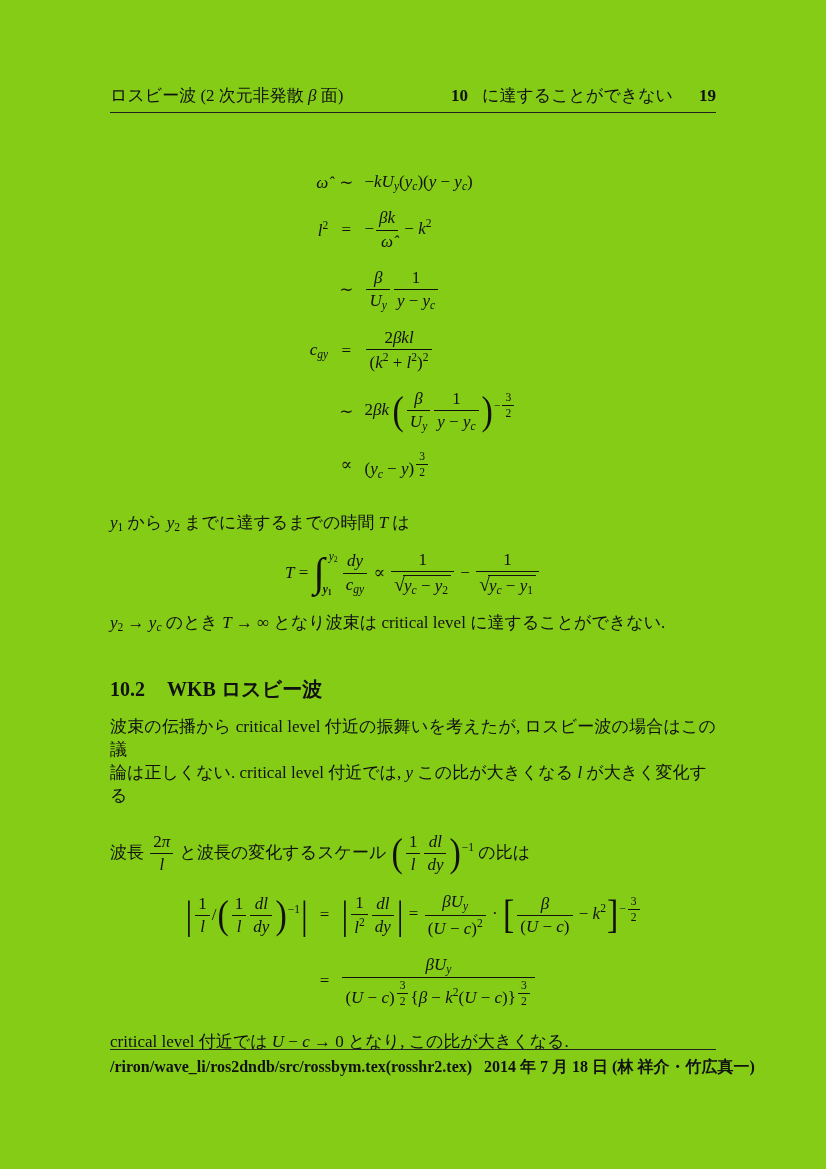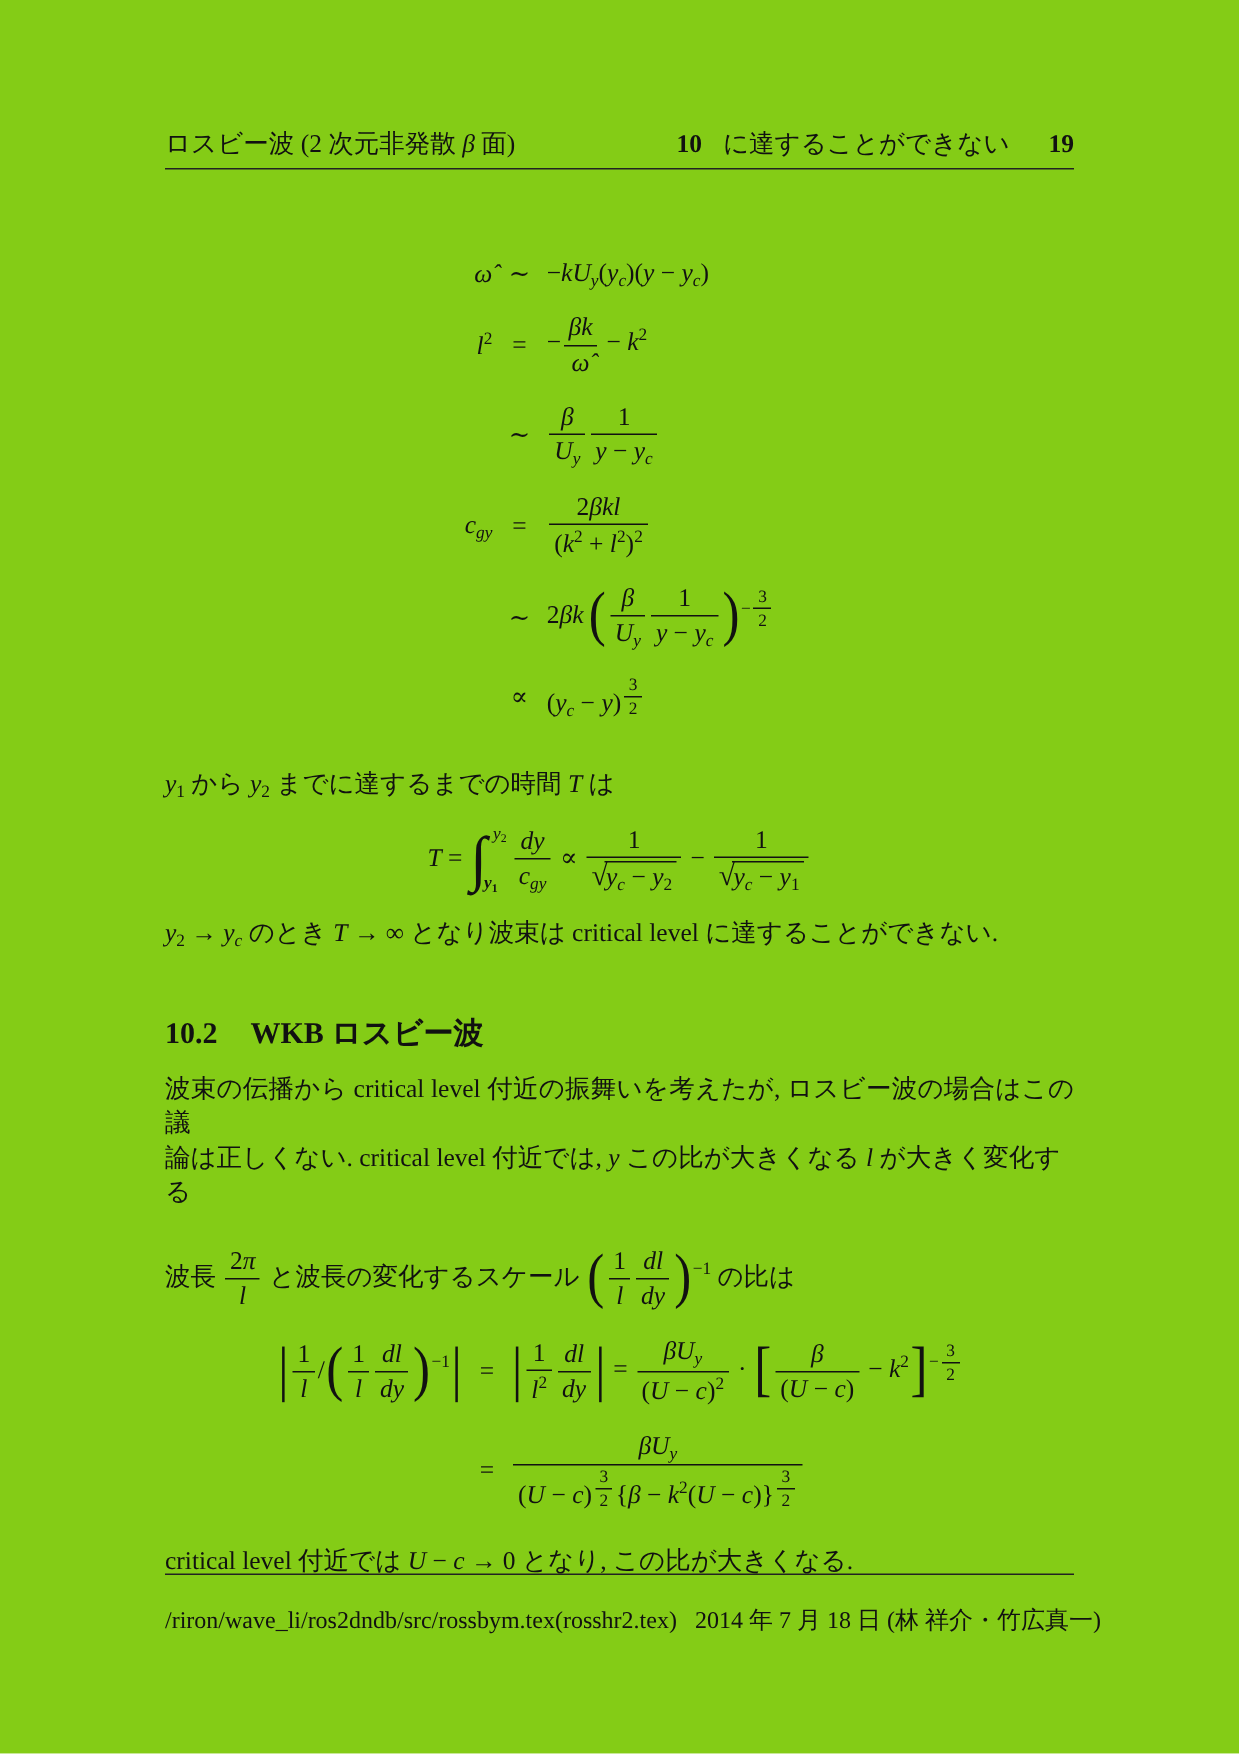--- a/index.html
+++ b/index.html
@@ -50,21 +50,21 @@
   .eq1{margin-top:52px;}
   .section-heading{margin-top:36px;font-size:20px;font-weight:bold;display:flex;align-items:baseline;}
   .sec-num{margin-right:22px;}
   .para{margin-top:12px;}
   .para-line{line-height:23px;text-align:justify;text-align-last:justify;}
   .para-line:last-child{text-align:left;text-align-last:left;}
   .wavelength-line{margin-top:24px;line-height:1.2;font-family:Liberation Serif, serif;}
   .eq-ratio{margin-top:8px;}
   .final-line{margin-top:14px;}
   
-  .footer{position:absolute;left:110px;right:110px;top:1049px;border-top:1.5px solid #222;padding-top:20px;font-size:16px;white-space:nowrap;}
+  .footer{position:absolute;left:110px;right:110px;top:1049px;border-top:1.5px solid #222;padding-top:7px;font-size:16px;white-space:nowrap;font-weight:bold;}
   .footer .sep{display:inline-block;width:12px;}
 </style>
 </head>
 <body>
 
 <div class="page">
   <div class="content">
 
     <div class="running-header">
       <span class="hdr-left"><span class="mr">ロスビー波 (2 次元非発散 </span><span class="mi">β</span><span class="mr"> 面)</span></span>

